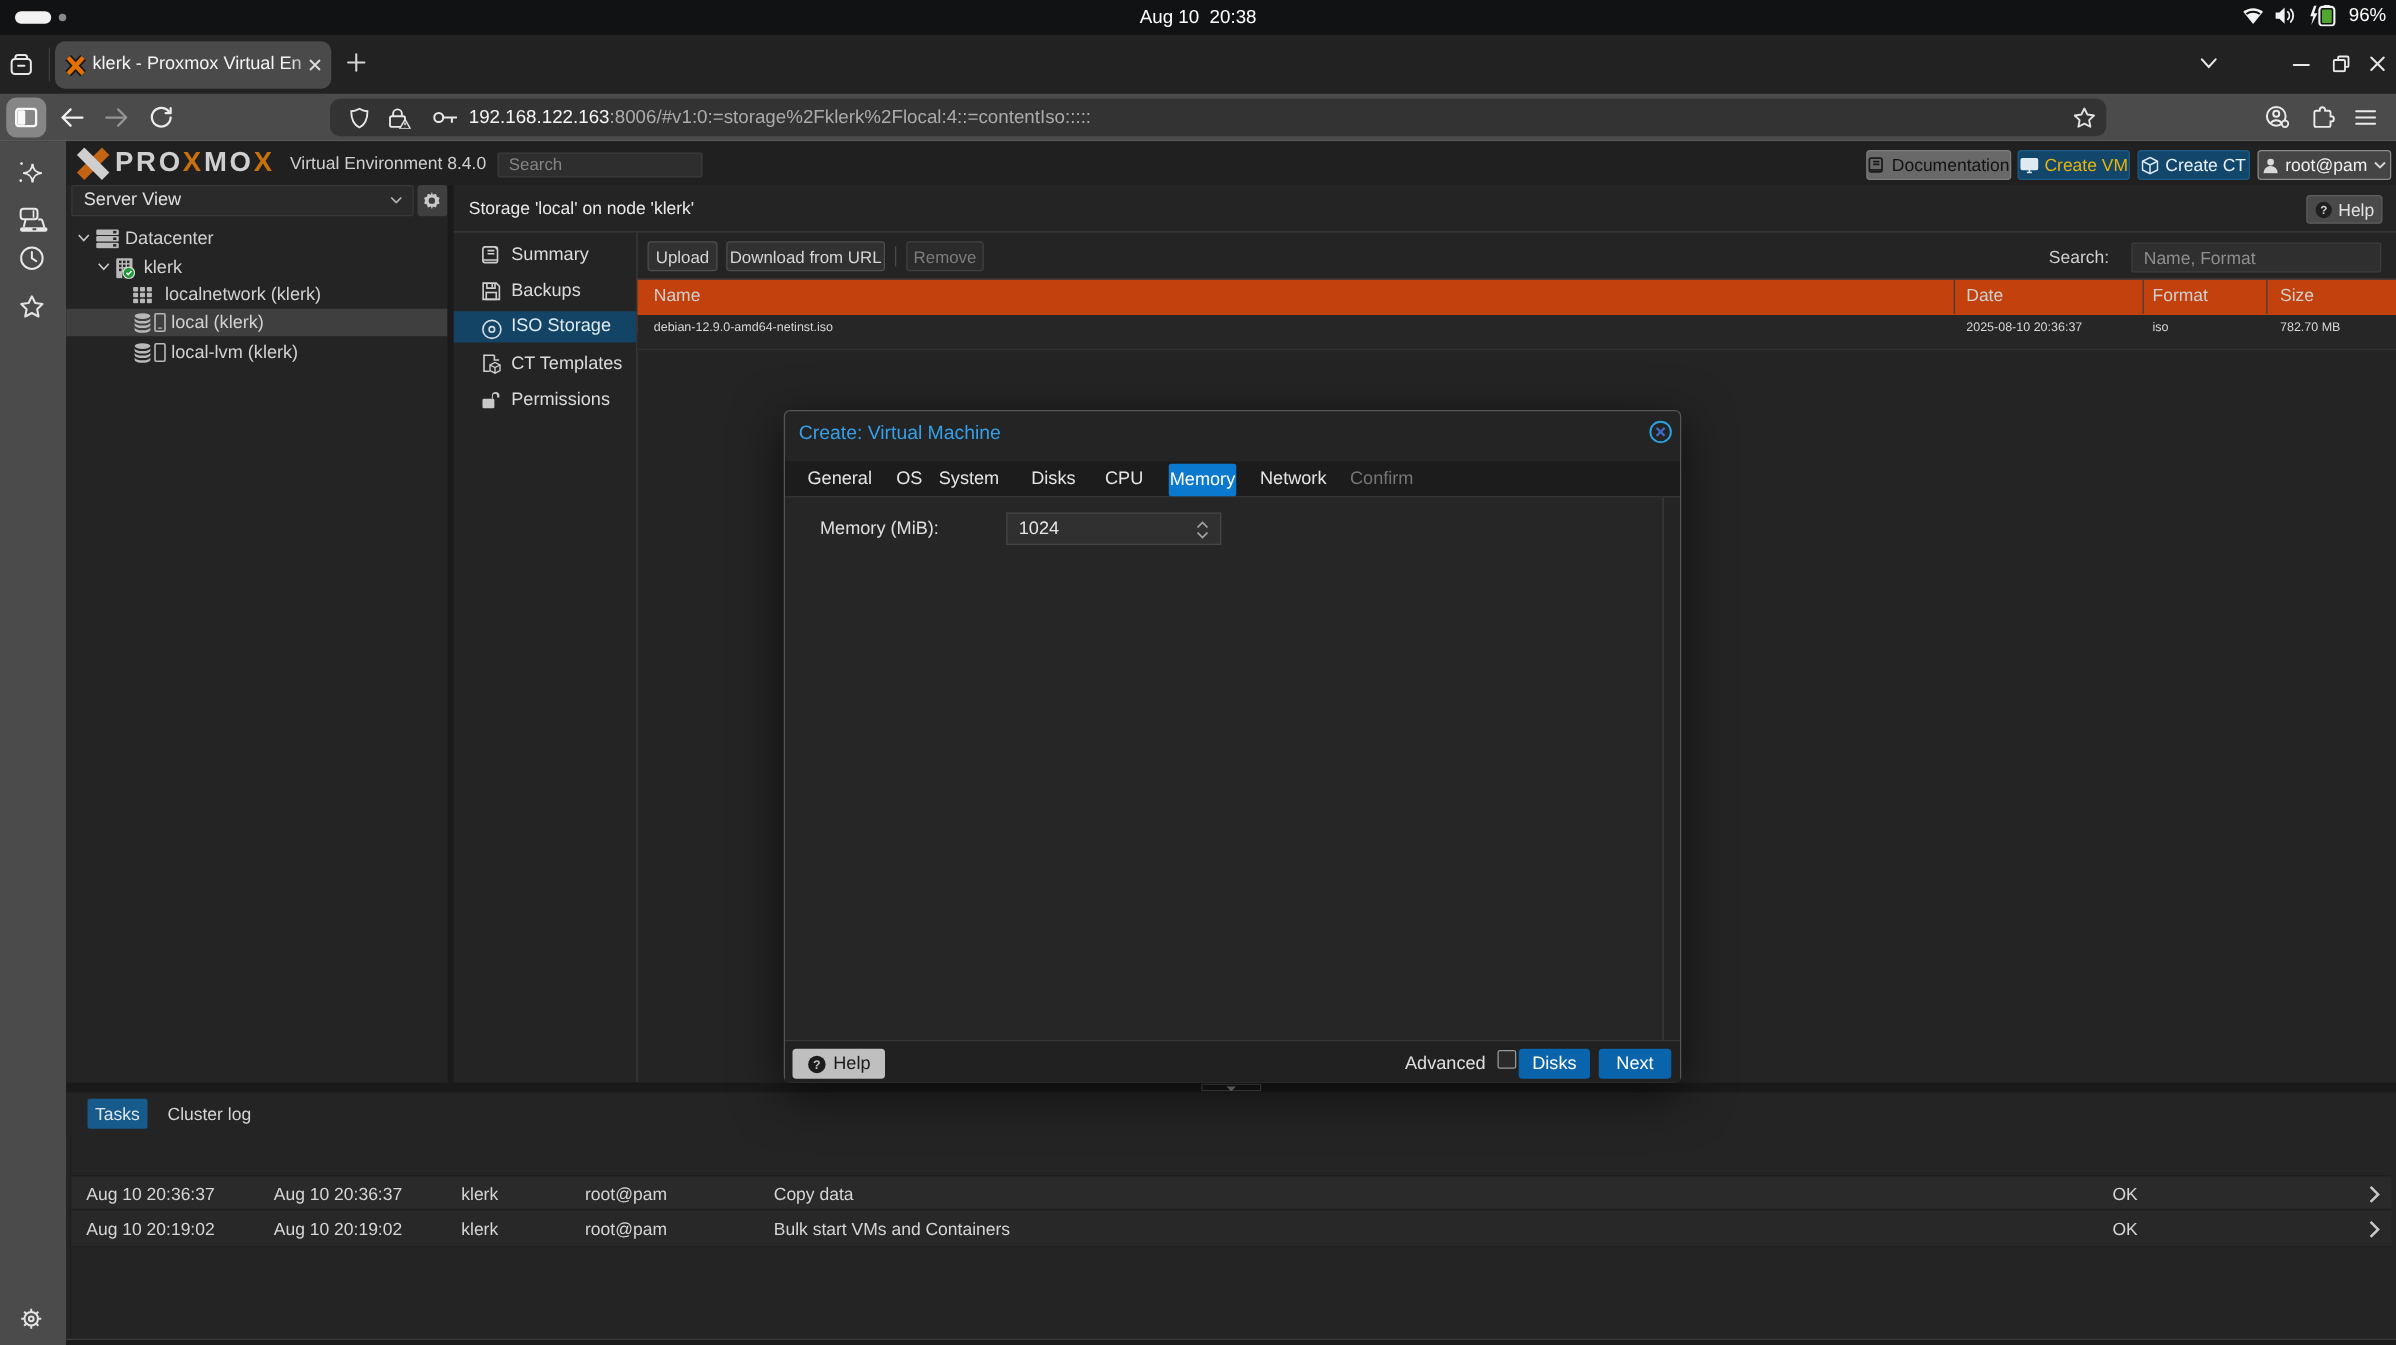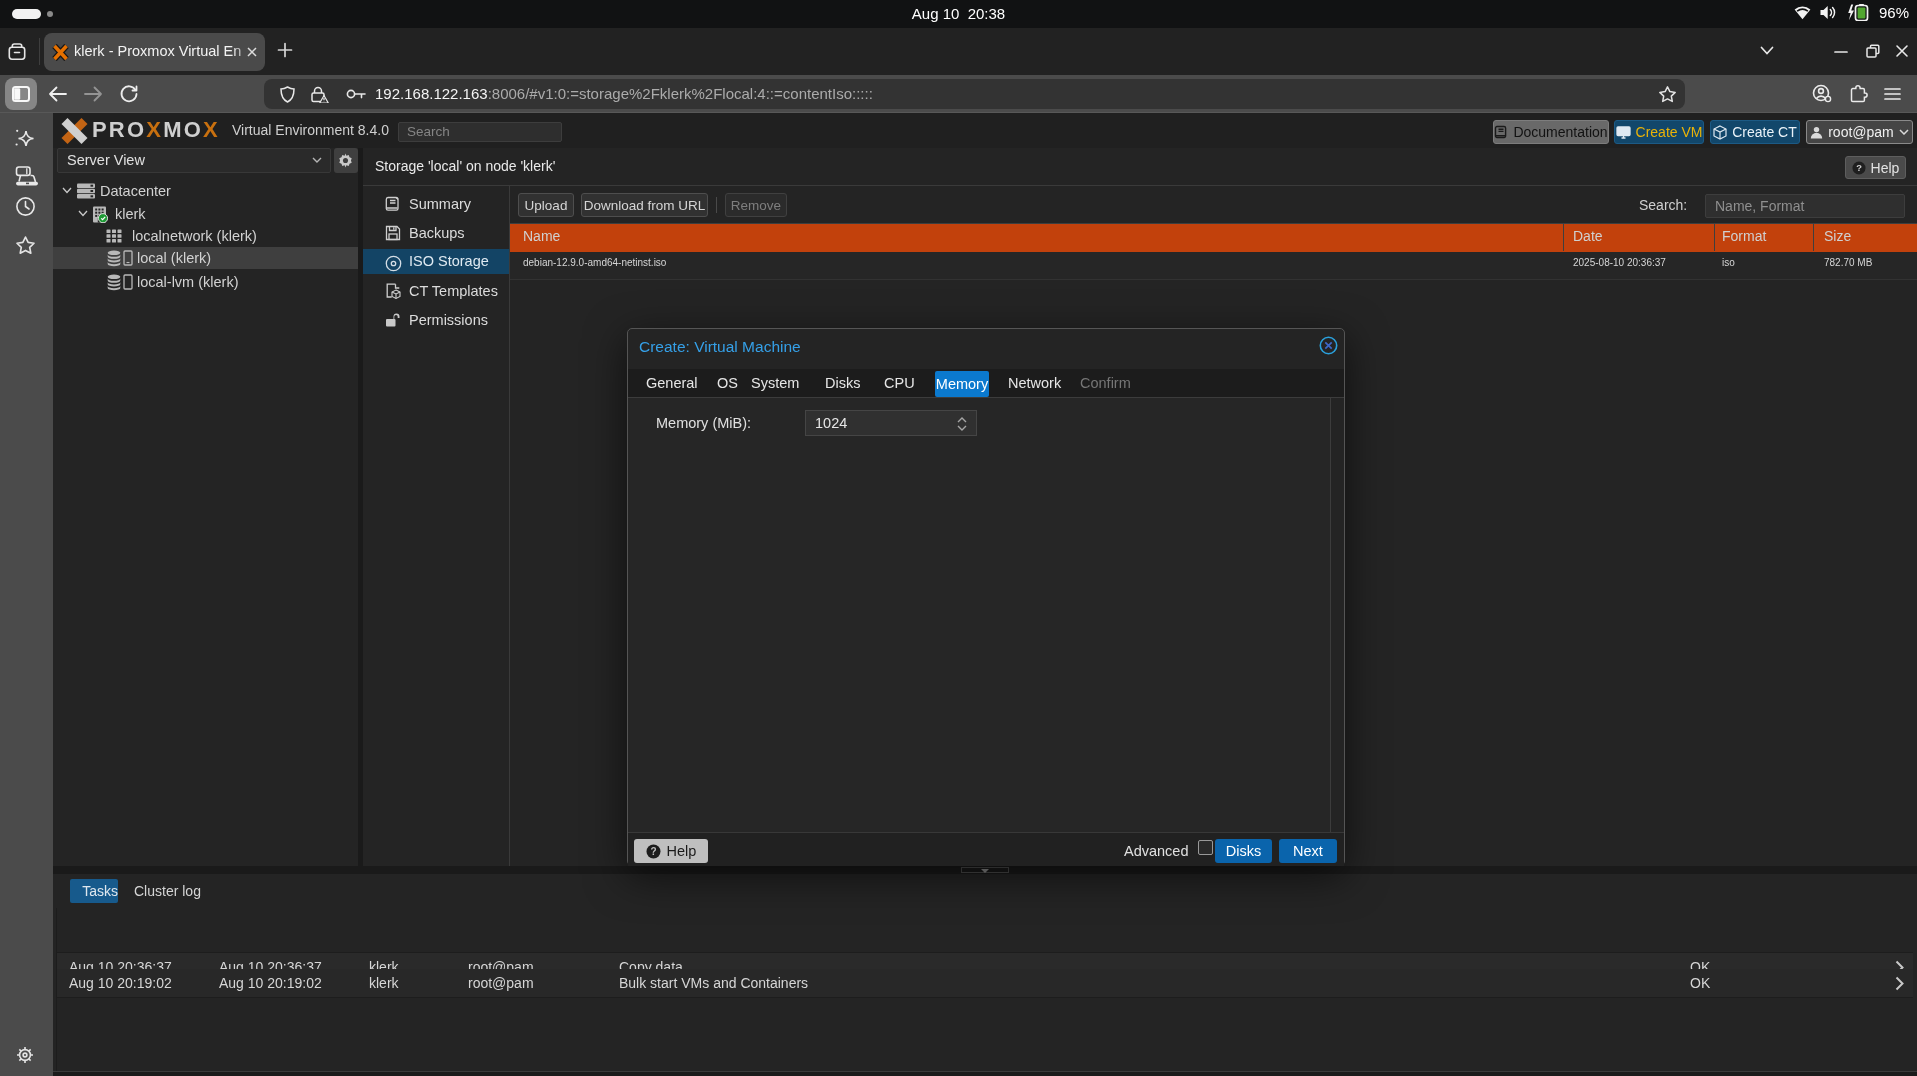--- a/index.html
+++ b/index.html
@@ -64,21 +64,21 @@
 
 #thead{position:absolute;left:147px;top:75px;width:1407px;height:44px;background:#c2410c;border-top:1px solid #3e3e3e;border-bottom:1px solid #3e3e3e;font-size:14px;color:#d0d0d0}
 #thead span{position:absolute;top:4px}
 #thead .colsep{position:absolute;top:0;width:1px;height:27px;background:#3e3e3e}
 #trow1{position:absolute;left:147px;top:104px;width:1407px;height:28px;background:#262626;border-bottom:1px solid #323232;font-size:10px;color:#d6d6d6}
 #trow1 span{position:absolute;top:5px}
 
 #hsplit{position:absolute;left:0;top:753px;width:1864px;height:8px;background:#1a1a1a}
 #hhandle{position:absolute;left:908px;top:1px;width:48px;height:6px;border:1px solid #4a4a4a}
 #tasks{position:absolute;left:0;top:761px;width:1864px;height:202px;background:#242424}
-#taskstab{position:absolute;left:17px;top:5px;width:48px;height:24px;background:#175a8c;border-radius:2px;color:#dfe7ee;font-size:14px;text-align:right;line-height:24px}
+#taskstab{position:absolute;left:17px;top:5px;width:48px;height:24px;background:#175a8c;border-radius:2px;color:#dfe7ee;font-size:14px;text-align:center;line-height:24px}
 #clusterlog{position:absolute;left:81px;top:5px;font-size:14px;color:#d5d5d5;line-height:34px;height:34px;top:0}
 #ghead{position:absolute;left:4px;top:34px;width:1856px;height:31px;background:#2c2c2c;border-top:1px solid #3e3e3e;border-bottom:1px solid #3e3e3e;font-size:14px;color:#d0d0d0}
 #ghead span{position:absolute;top:6px}
 #ghead .colsep{position:absolute;top:0;width:1px;height:30px;background:#3e3e3e}
 #stcol{position:absolute;left:0;top:0;width:152px;height:30px;background:#1e2b37}
 .grow{position:absolute;left:4px;width:1856px;height:29px;font-size:14px;color:#d6d6d6;border-bottom:1px solid #1d1d1d}
 .grow span{position:absolute;top:6px}
 .gchev{position:absolute;left:1838px;top:7px}
 
 #dialog{position:absolute;left:627px;top:328px;width:718px;height:538px;background:#242424;border:1px solid #555555;border-radius:5px;box-shadow:0 10px 40px rgba(0,0,0,0.6)}
@@ -448,21 +448,21 @@
           </svg>
         </div>
       </div>
 
   <div id="tasks">
         <div style="position:absolute;left:3px;top:34px;width:1px;height:163px;background:#1d1d1d"></div>
         <div style="position:absolute;left:0;top:197px;width:1864px;height:1px;background:#3a3a3a"></div>
         <div style="position:absolute;left:0;top:198px;width:1864px;height:4px;background:#1b1b1b"></div>
     <div id="taskstab">Tasks</div>
     <div id="clusterlog">Cluster log</div>
-    <div class="grow" style="top:78px;background:#2a2a2a;border-top:1px solid #1d1d1d;height:28px">
+    <div class="grow" style="top:66px;background:#2a2a2a;border-top:1px solid #1d1d1d;height:28px">
       <span style="left:12px">Aug 10 20:36:37</span>
           <span style="left:162px">Aug 10 20:36:37</span>
           <span style="left:312px">klerk</span>
           <span style="left:411px">root@pam</span>
           <span style="left:562px">Copy data</span>
           <span style="left:1633px">OK</span>
       <svg class="gchev" width="9" height="15" viewBox="0 0 9 15" fill="none" stroke="#c9c9c9" stroke-width="2">
             <path d="M1.5 1.5 L7.5 7.5 L1.5 13.5"></path>
           </svg>
     </div>

